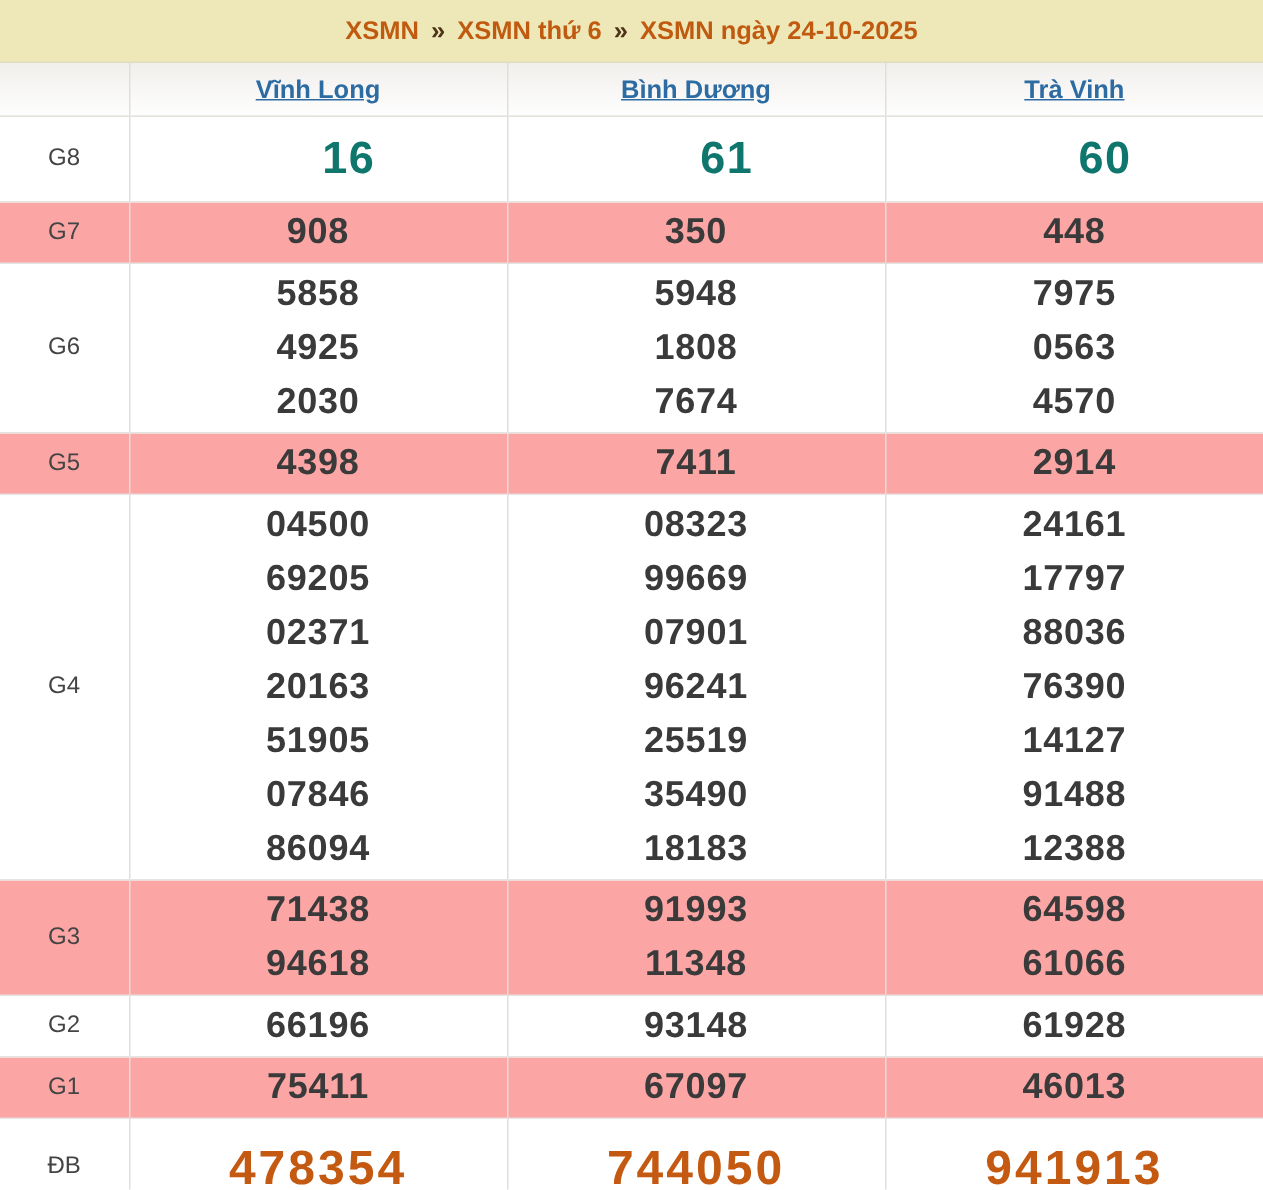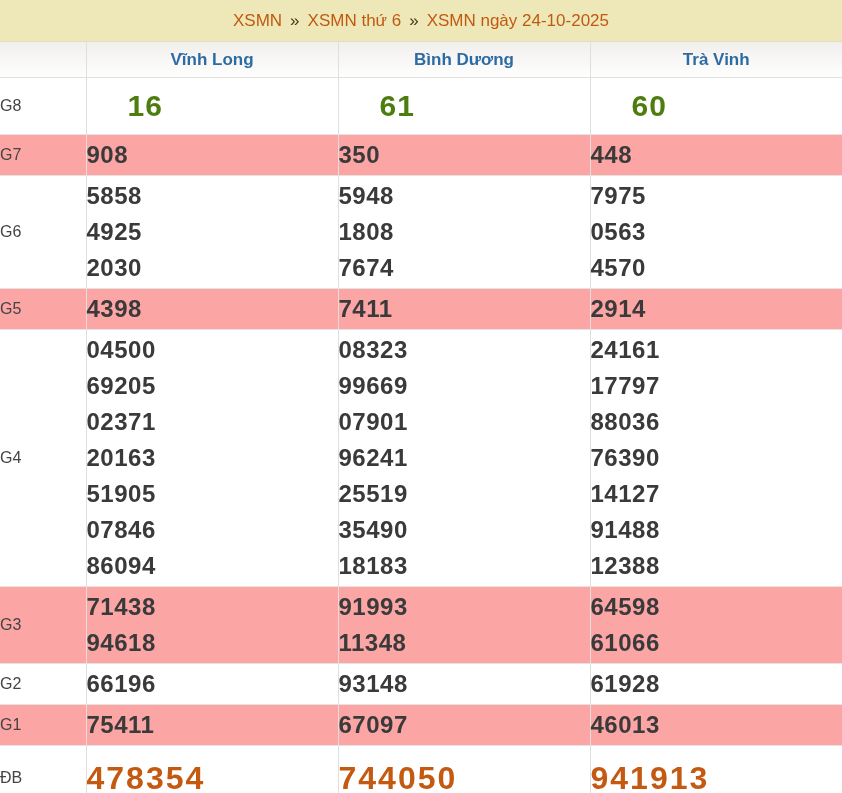--- a/index.html
+++ b/index.html
@@ -8,55 +8,55 @@
     background:#ffffff;
     font-family:"Liberation Sans", sans-serif;
     overflow:hidden;
   }
   
   .breadcrumb{
     height:42px;
     background:#eee8b8;
     display:flex;align-items:center;justify-content:center;
     gap:8px;
-    font-size:17px;font-weight:normal;
+    font-size:17px;font-weight:bold;
     border-bottom:1px solid #e2dcc0;
     box-sizing:border-box;
   }
   .crumb-link{color:#c05a10;text-decoration:none;cursor:pointer;}
   .crumb-sep{color:#4d3419;}
   
   table.results{
     width:842px;
     border-collapse:collapse;
     table-layout:fixed;
   }
   col.label-col{width:86px;}
   thead th{
     height:33px;
     background:linear-gradient(#f1efec,#fefefe);
     border-bottom:1px solid #e3e1de;
     color:#2d6ca3;
     font-size:17px;font-weight:bold;
     text-align:center;
   }
-  thead th + th{border-left:1px solid #e1dfdb;}
+  thead th + th{border-left:1px solid #e1dfdb;text-decoration:underline;}
   td{
     border-bottom:1px solid #e6e4e1;
-    vertical-align:middle;
+    text-align:center;vertical-align:middle;
     padding:2px 0;
   }
   td + td{border-left:1px solid #e1dfdb;}
   tr.shade td{background:#fca5a5;}
   td.lbl{font-size:16px;color:#444444;}
   .num{
     font-size:24px;font-weight:bold;color:#3a3a3a;
     line-height:36px;letter-spacing:0.5px;
   }
-  tr.g8 .num{font-size:30px;color:#4d7c0f;line-height:52px;letter-spacing:1px;margin-left:41px;}
+  tr.g8 .num{font-size:30px;color:#0f766e;line-height:52px;letter-spacing:1px;margin-left:41px;}
   tr.db .num{font-size:32px;color:#c45a11;line-height:60px;letter-spacing:2px;}
 </style>
 </head>
 <body>
 
 <div class="breadcrumb">
   <a class="crumb-link">XSMN</a>
   <span class="crumb-sep">»</span>
   <a class="crumb-link">XSMN thứ 6</a>
   <span class="crumb-sep">»</span>

